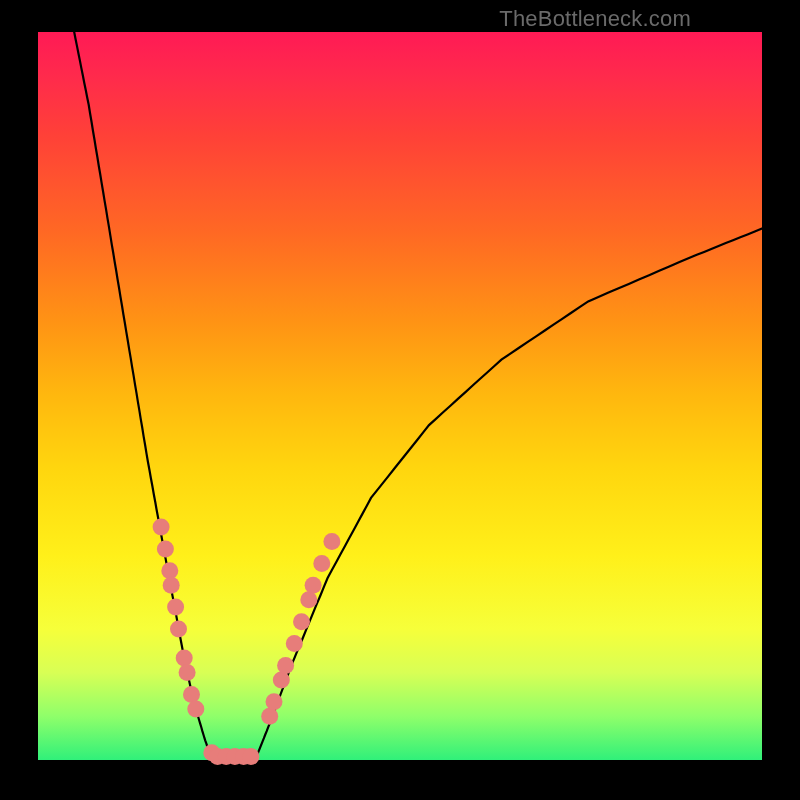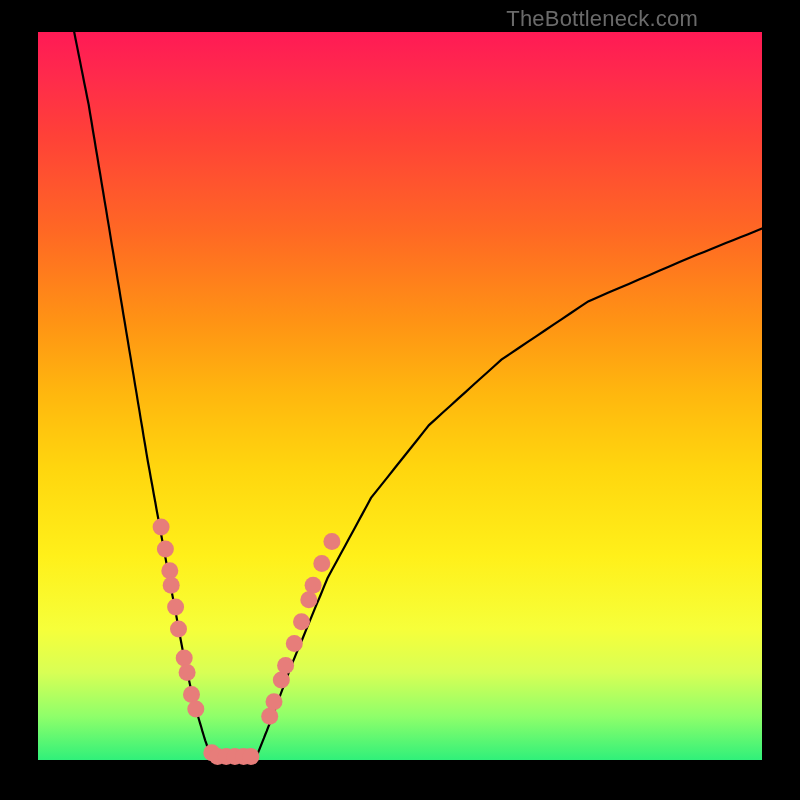--- a/index.html
+++ b/index.html
@@ -11,21 +11,20 @@
     background: #000;
     font-family: Arial, Helvetica, sans-serif;
   }
   .frame {
     position: absolute;
     left: 0;
     top: 0;
     width: 703px;
     height: 800px;
     background: #000;
-    padding-left: 7px;
   }
   .plot {
     position: absolute;
     left: 38px;
     top: 32px;
     width: 724px;
     height: 728px;
     
     background: linear-gradient(
       to bottom,

